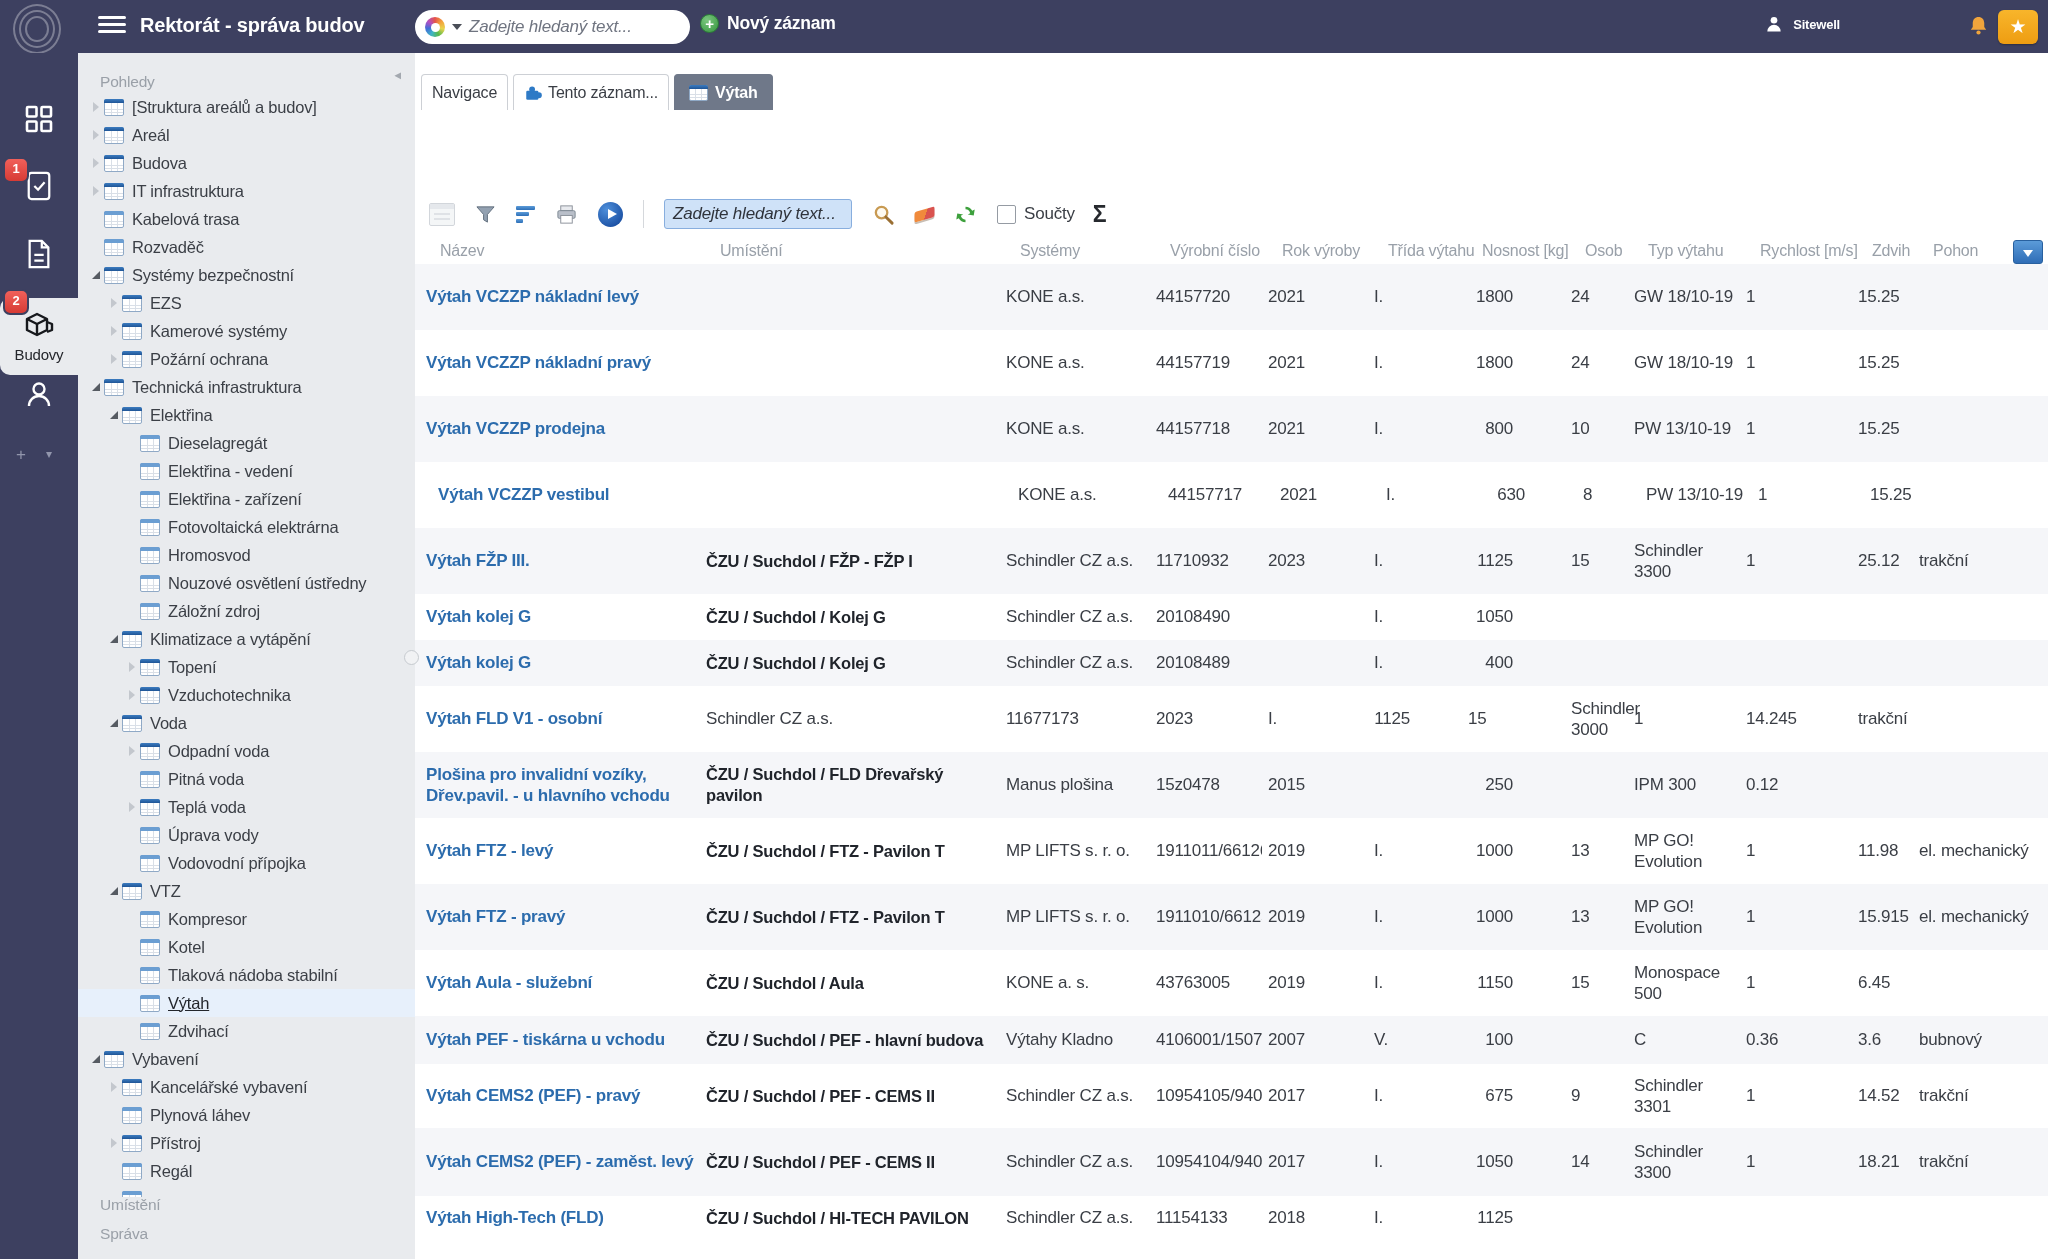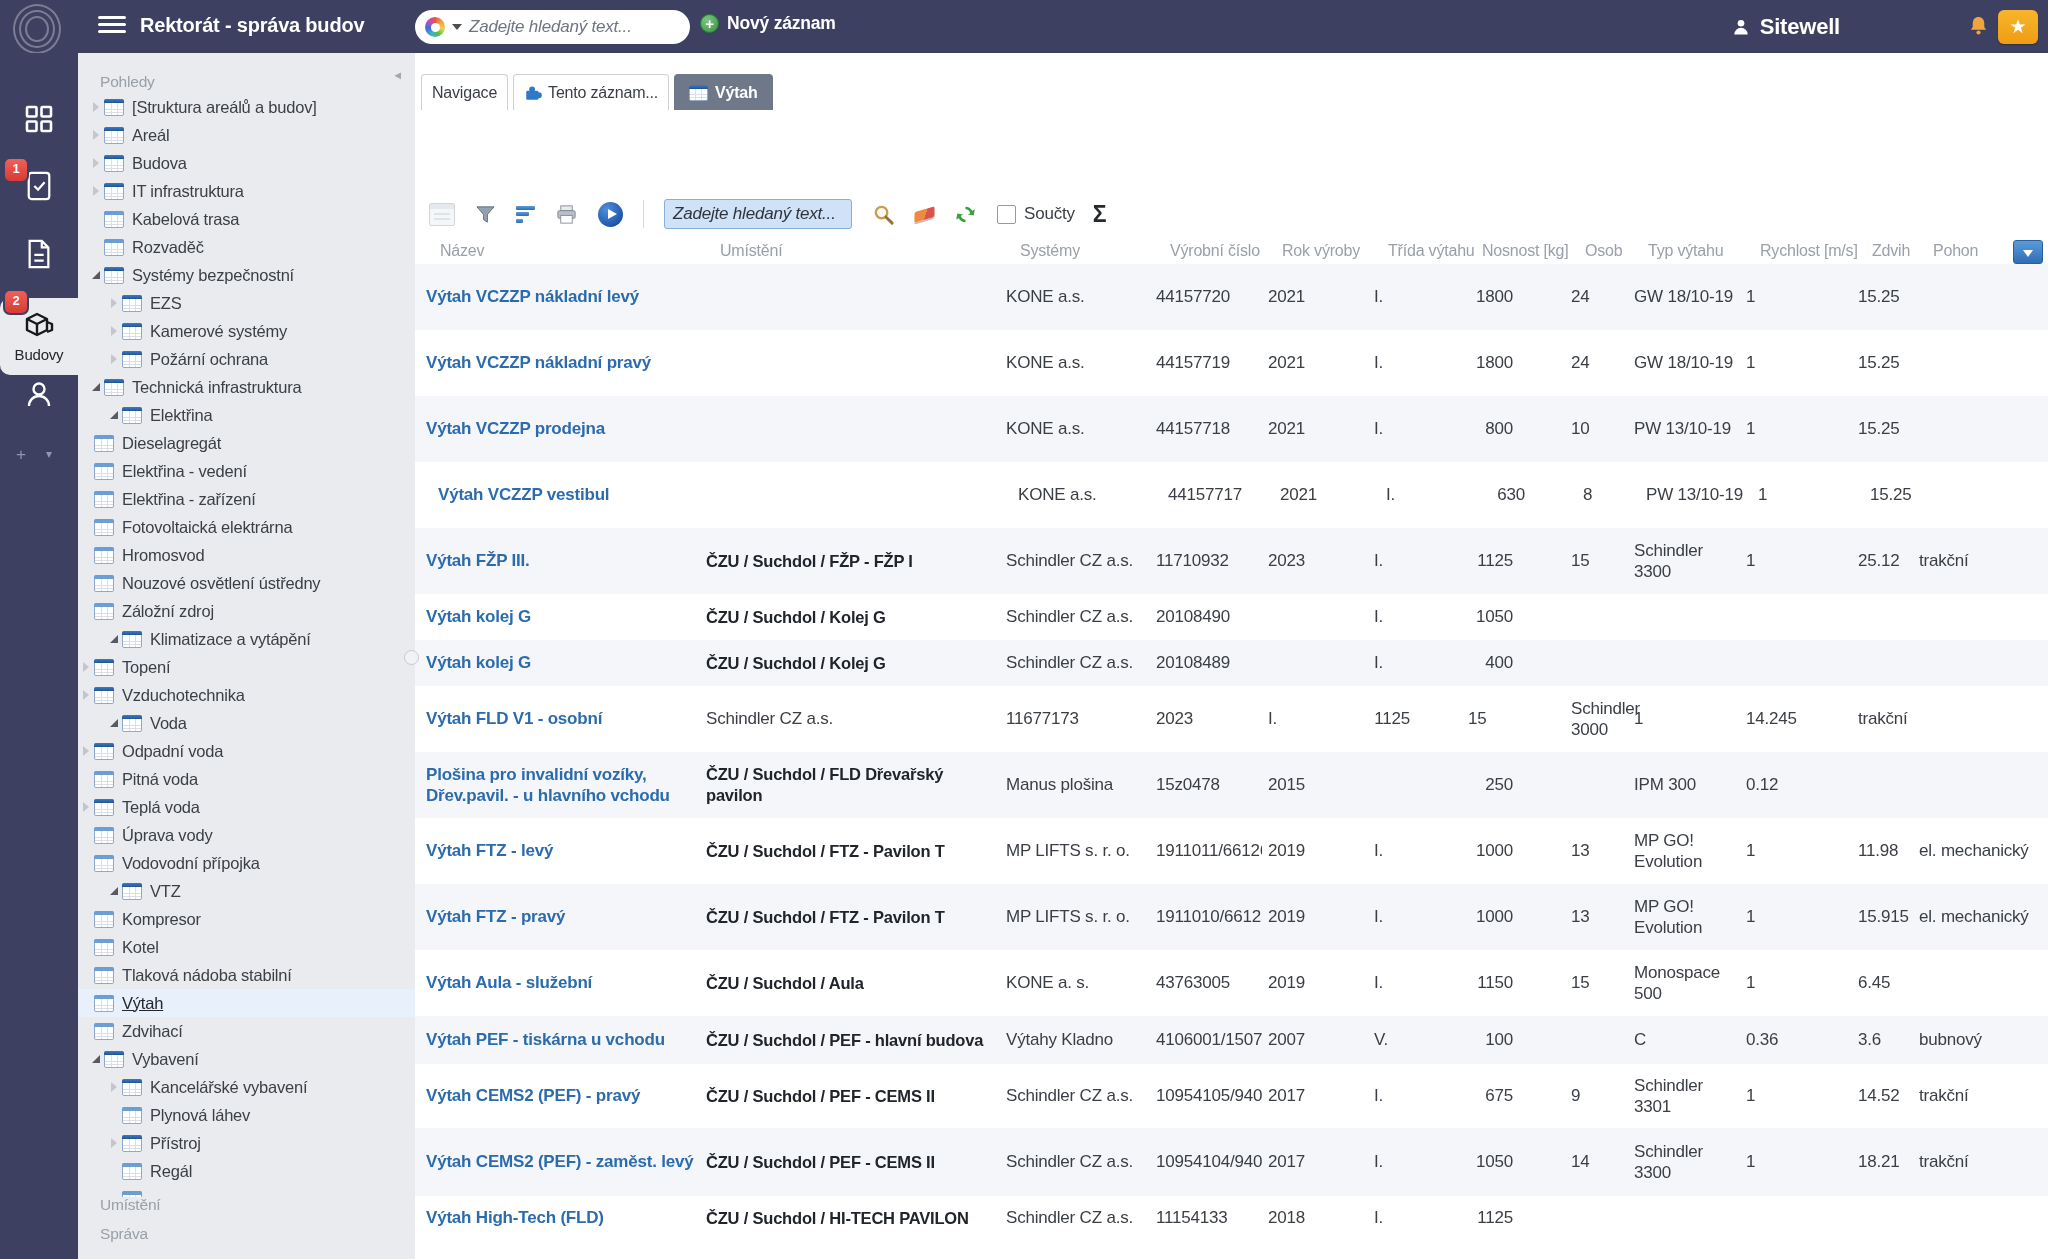--- a/index.html
+++ b/index.html
@@ -17,21 +17,21 @@
   .apptitle{position:absolute;left:140px;top:14px;color:#fff;font-size:20px;font-weight:700;}
   .gsearch{position:absolute;left:415px;top:10px;width:275px;height:34px;background:#fff;border-radius:17px;display:flex;align-items:center;gap:7px;padding-left:10px;box-sizing:border-box;cursor:text;}
   .wheel{width:20px;height:20px;border-radius:50%;background:conic-gradient(#e5534b,#f2a33c,#e9d44d,#57b94c,#3fb5c4,#3f6fd8,#b14fc4,#e5534b);position:relative;flex:none;}
   .wheel::after{content:'';position:absolute;left:5.5px;top:5.5px;width:9px;height:9px;background:#fff;border-radius:50%;}
   .gcaret{width:0;height:0;border-top:6px solid #4a4e57;border-left:5px solid transparent;border-right:5px solid transparent;}
   .gph{font-style:italic;color:#6f7480;font-size:17px;}
   .newrec{position:absolute;left:700px;top:13px;display:flex;align-items:center;gap:8px;cursor:pointer;}
   .plus{width:19px;height:19px;border-radius:50%;background:radial-gradient(circle at 35% 30%,#7bc77f,#36953f);border:1px solid #2b7f36;color:#fff;font-weight:700;font-size:15px;line-height:18px;text-align:center;box-sizing:border-box;}
   .newlab{color:#fff;font-weight:600;font-size:17.5px;}
   .user{position:absolute;right:208px;top:14px;display:flex;align-items:center;gap:9px;cursor:pointer;}
-  .user span{color:#fff;font-weight:600;font-size:22px;}
+  .user span{color:#fff;font-weight:600;font-size:13px;}
   .bell{position:absolute;right:58px;top:14px;cursor:pointer;}
   .starbtn{position:absolute;right:10px;top:10px;width:40px;height:34px;border-radius:6px;background:linear-gradient(#f8b52b,#ee9d12);color:#fff;font-size:19px;text-align:center;line-height:34px;cursor:pointer;box-shadow:0 1px 2px rgba(0,0,0,.3);}
 
   
   .rail{position:absolute;left:0;top:53px;width:78px;height:1206px;background:#3d4060;}
   .ritem{position:absolute;left:0;width:78px;display:flex;justify-content:center;cursor:pointer;}
   .r-dash{top:51px;} .r-task{top:117px;} .r-doc{top:185px;} .r-user{top:326px;}
   .r-bud{top:245px;height:77px;background:#e9ebee;border-radius:10px 0 0 10px;flex-direction:column;align-items:center;justify-content:center;gap:3px;}
   .r-bud .rlab{font-size:15px;color:#24262b;}
   .badge{position:absolute;width:22px;height:22px;border-radius:7px;background:linear-gradient(#f0605a,#d73b35);border:2px solid #3d4060;color:#fff;font-size:13px;font-weight:700;text-align:center;line-height:20px;box-sizing:content-box;z-index:3;}
@@ -41,21 +41,21 @@
   .railfoot .rmore{position:absolute;left:46px;top:2px;font-size:12px;cursor:pointer;}
 
   
   .sidepanel{position:absolute;left:78px;top:53px;width:337px;height:1206px;background:#e9ebee;}
   .sechead{position:absolute;left:22px;color:#9aa0a8;font-size:15.5px;}
   .sh-views{top:20px;} .sh-umist{top:1143px;} .sh-sprava{top:1172px;}
   .collapser{position:absolute;right:12px;top:16px;font-size:11px;color:#a3a8af;cursor:pointer;}
   .phandle{position:absolute;right:-4px;top:597px;width:13px;height:13px;border-radius:50%;background:#f1f2f4;border:1px solid #c6cacf;cursor:pointer;z-index:4;}
   .tree{position:absolute;left:0;top:40px;right:0;height:1104px;overflow:hidden;}
   .titem{height:28px;display:flex;align-items:center;cursor:pointer;}
-  .lvl0{padding-left:10px;} .lvl1{padding-left:28px;} .lvl2{}
+  .lvl0{padding-left:10px;} .lvl1{padding-left:28px;} .lvl2{padding-left:46px;}
   .tw{width:16px;display:flex;align-items:center;justify-content:center;flex:none;}
   .ar-col{width:0;height:0;border-left:6px solid #c3c7cd;border-top:5px solid transparent;border-bottom:5px solid transparent;}
   .ar-exp{width:0;height:0;border-bottom:8px solid #565b62;border-left:8px solid transparent;}
   .tlab{font-size:16.5px;color:#3b3f46;white-space:nowrap;}
   .titem.sel{background:#e7f0fb;}
   .titem.sel .tlab{text-decoration:underline;color:#23262c;}
 
   
   .tg{display:inline-block;position:relative;background:#fff;border:1px solid #8fa9c6;border-radius:2px;box-sizing:border-box;
       background-image:linear-gradient(to right,transparent 0 32%,#d9dfe7 32% calc(32% + 1px),transparent calc(32% + 1px) 65%,#d9dfe7 65% calc(65% + 1px),transparent calc(65% + 1px)),

